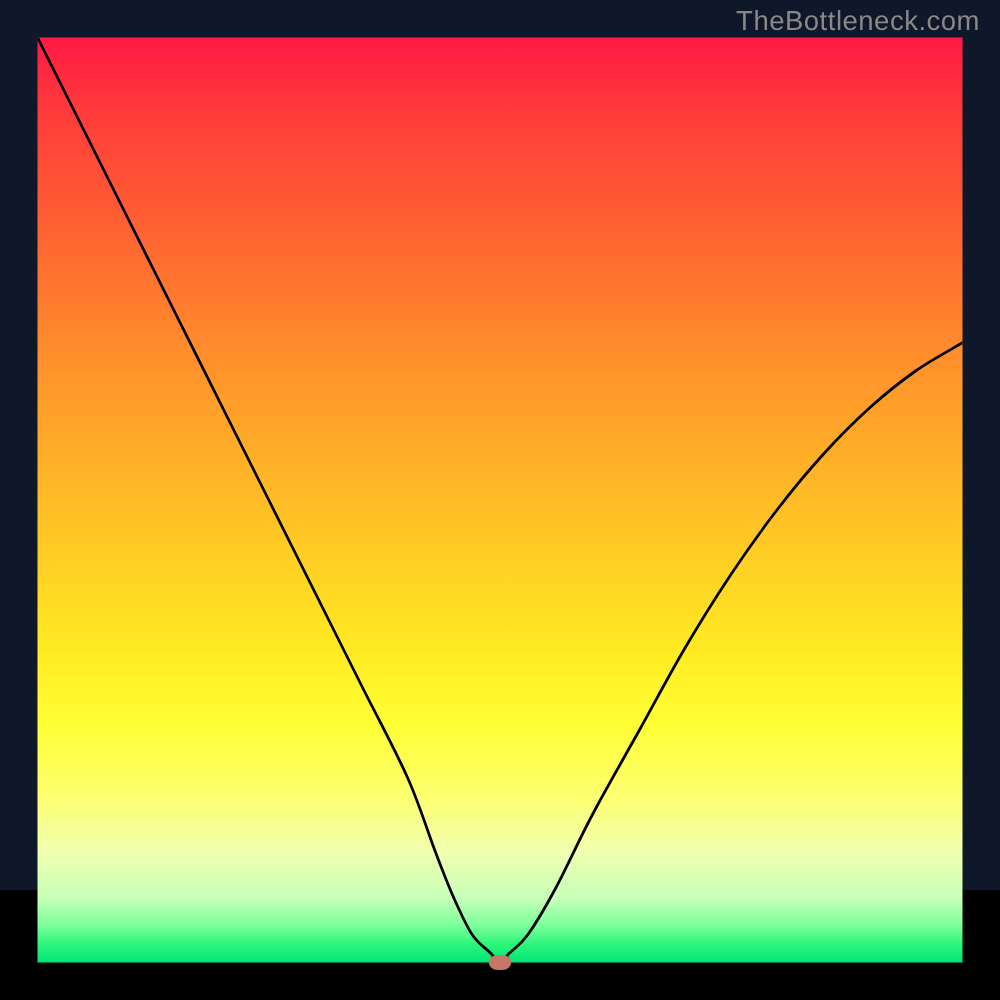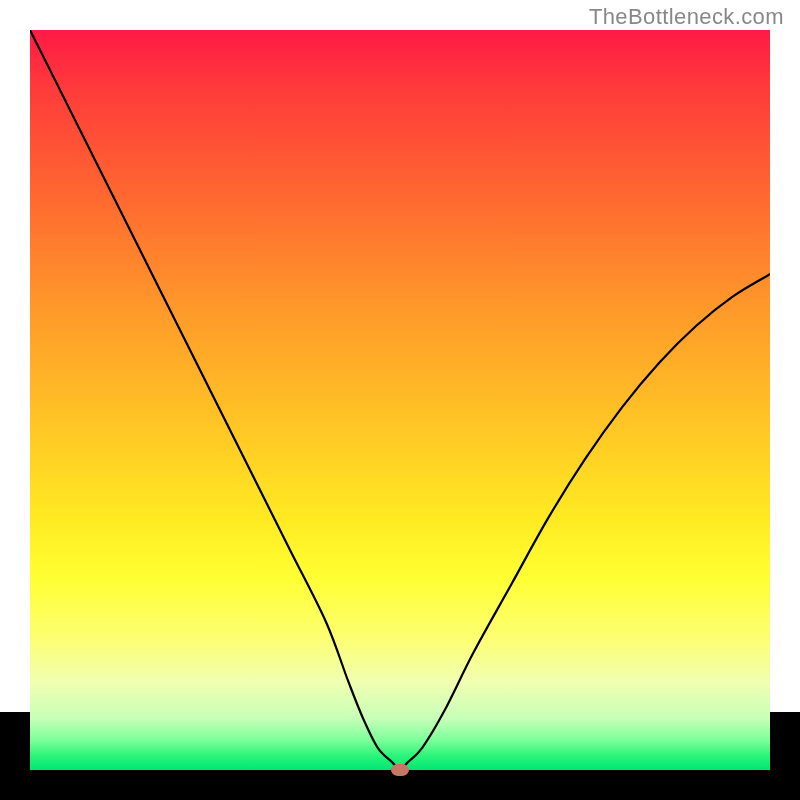--- a/index.html
+++ b/index.html
@@ -8,21 +8,21 @@
     width: 800px;
     height: 800px;
     overflow: hidden;
     background: #000;
     font-family: Arial, Helvetica, sans-serif;
   }
   .frame {
     position: relative;
     width: 800px;
     height: 712px;
-    background: #ffffff;
+    background: #0f172a;
     text-decoration: underline;
   }
   .watermark {
     position: absolute;
     top: 4px;
     right: 16px;
     color: #888;
     font-size: 22px;
     font-weight: 500;
     letter-spacing: 0.4px;

